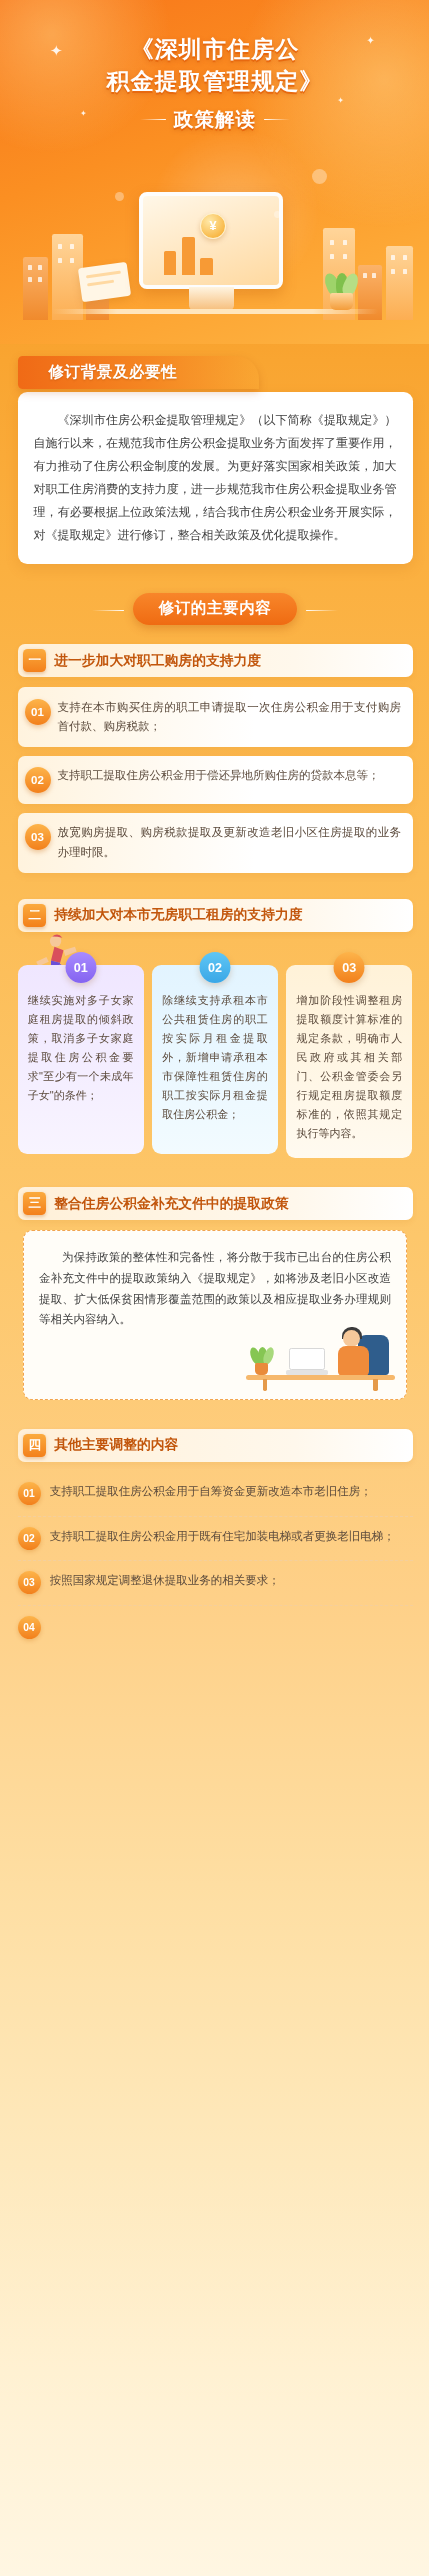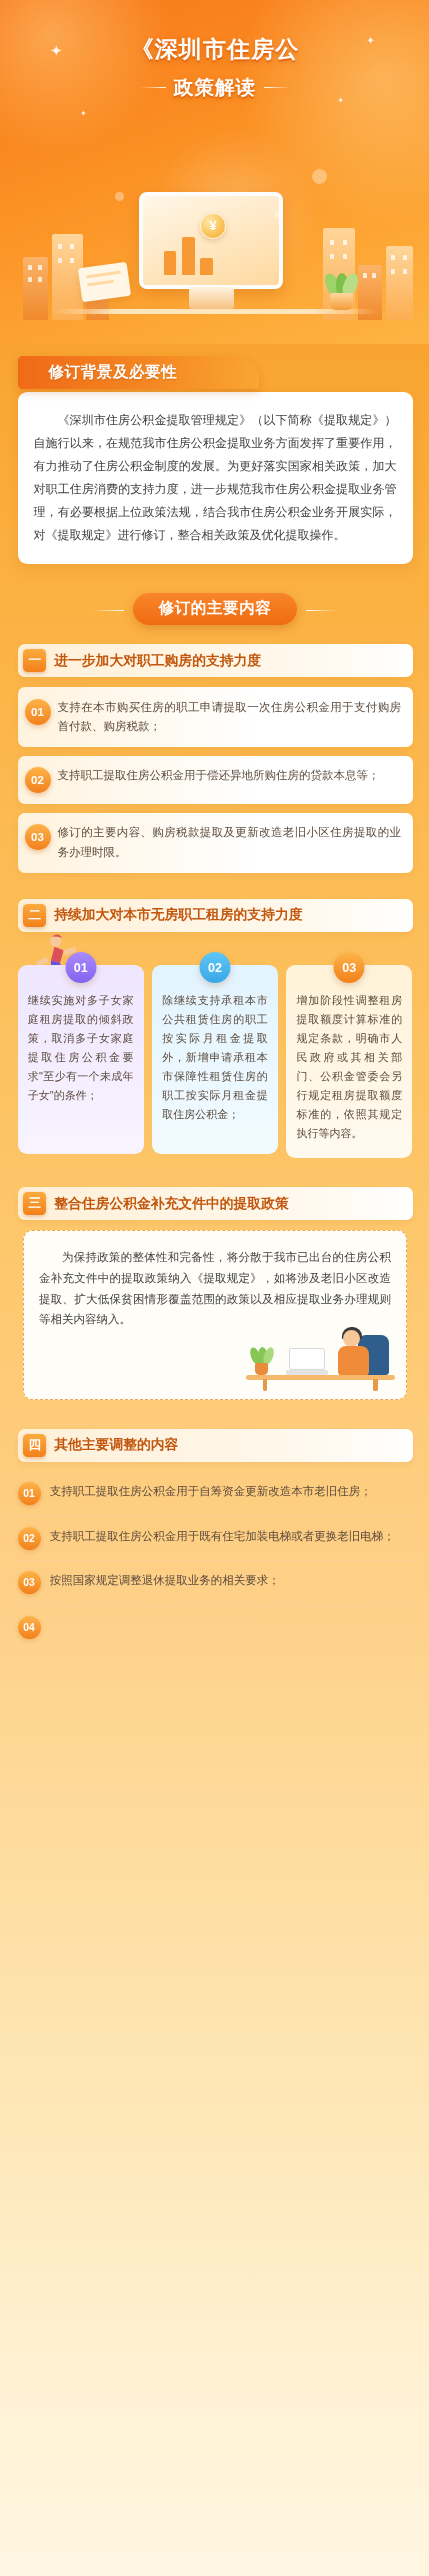--- a/index.html
+++ b/index.html
@@ -338,20 +338,21 @@
     <div class="glow g2"></div>
     <div class="glow g3"></div>
 
     <div class="spark sp1">✦</div>
     <div class="spark sp2">✦</div>
     <div class="spark sp3">✦</div>
     <div class="spark sp4">✦</div>
 
     <div class="hero-title">
       <div class="line l1">《深圳市住房公</div>
+      <div class="line l2">积金提取管理规定》</div>
       <div><span class="line l3">政策解读</span></div>
     </div>
 
     <div class="illus">
       <div class="city" style="left:23px;width:103px;height:86px;">
         <div class="bld dark" style="left:0;width:25px;height:63px;">
             <i style="left:4.6px;top:8px;"></i>
             <i style="left:15px;top:8px;"></i>
             <i style="left:4.6px;top:19.5px;"></i>
             <i style="left:15px;top:19.5px;"></i>
@@ -443,21 +444,21 @@
     <div class="item">
       <div class="badge">
           <span>02</span>
         </div>
       <div class="txt">支持职工提取住房公积金用于偿还异地所购住房的贷款本息等；</div>
     </div>
     <div class="item">
       <div class="badge">
           <span>03</span>
         </div>
-      <div class="txt">修订的主要内容、购房税款提取及更新改造老旧小区住房提取的业务办理时限。</div>
+      <div class="txt">放宽购房提取、购房税款提取及更新改造老旧小区住房提取的业务办理时限。</div>
     </div>
   </div>
 
   <div class="gap-30"></div>
   <div class="subsec">
     <div class="sub-head">
       <div class="num">二</div>
       <div class="t">持续加大对本市无房职工租房的支持力度</div>
     </div>
   </div>

